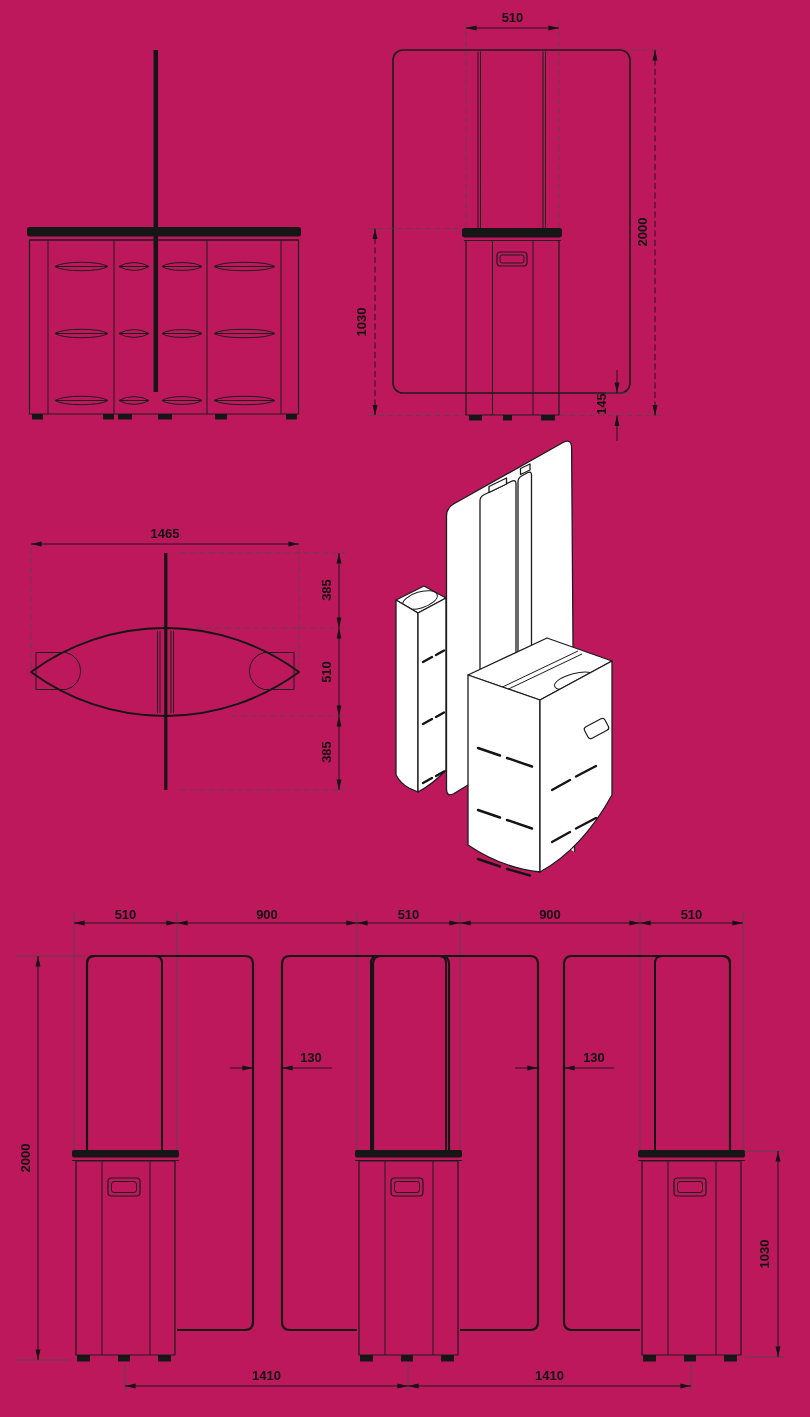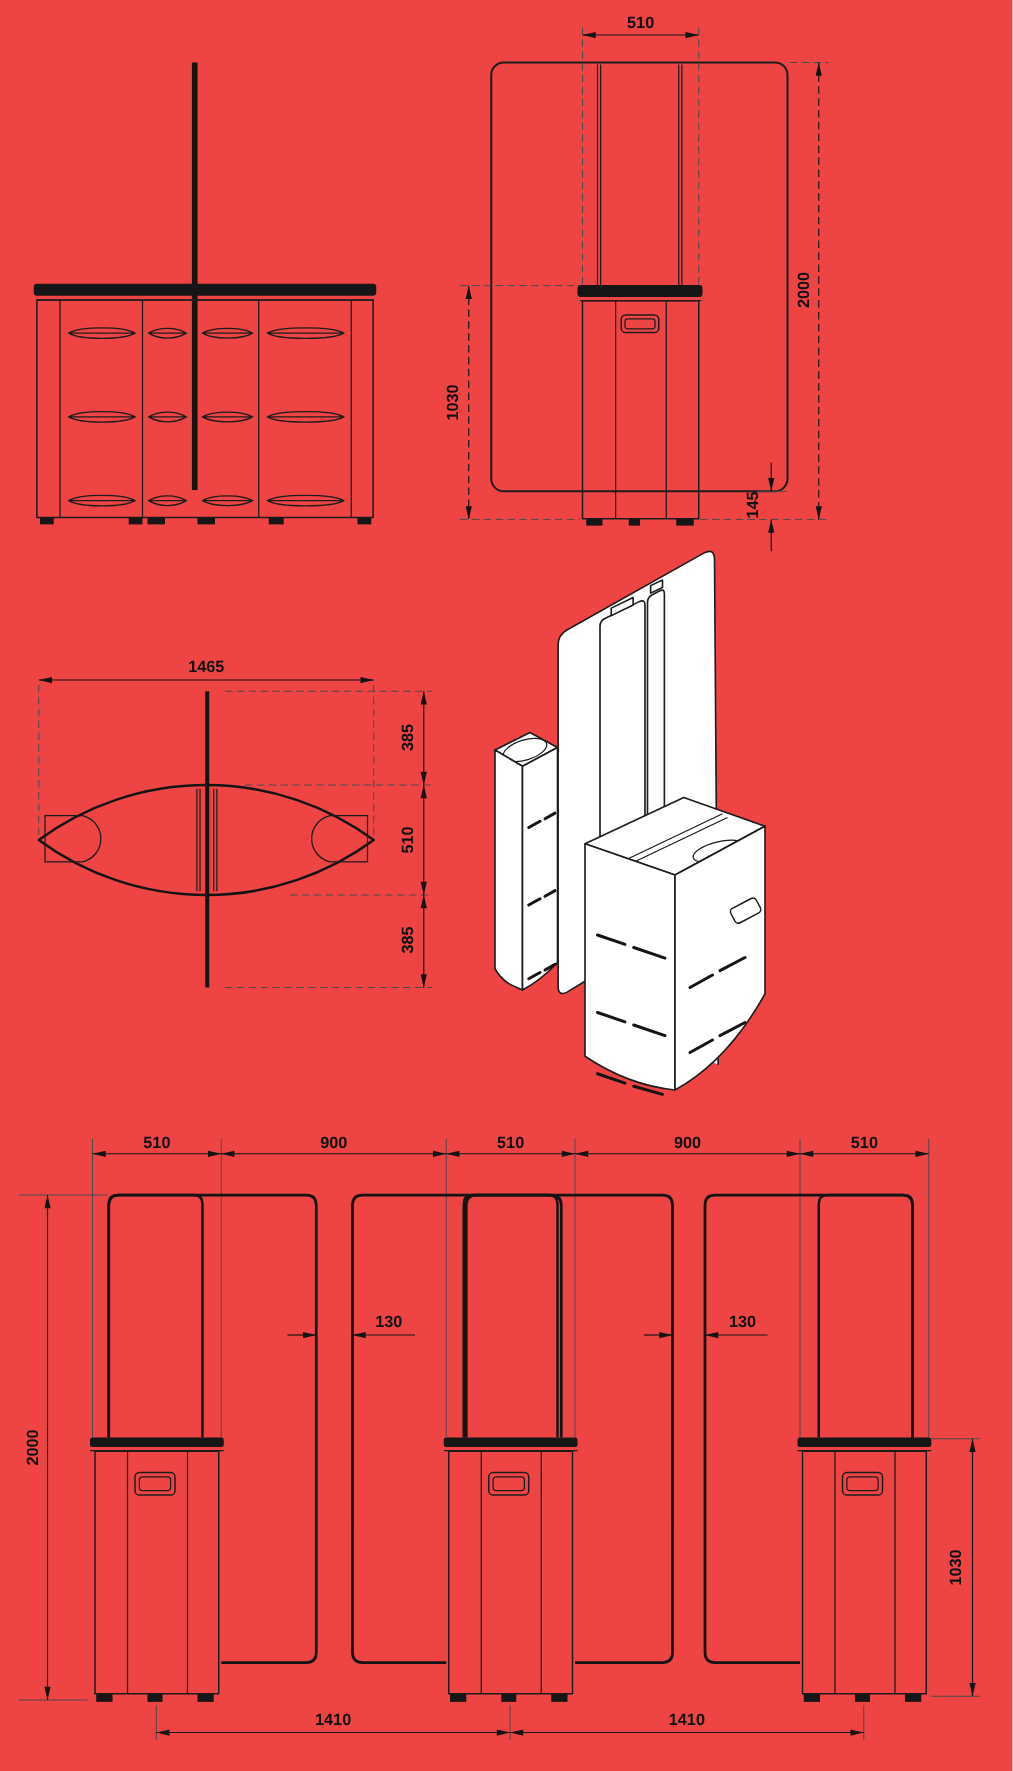--- a/index.html
+++ b/index.html
@@ -1,16 +1,16 @@
 <!DOCTYPE html>
 <html><head>
 <meta charset="utf-8">
 <style>
   html,body{margin:0;padding:0;background:#fff;}
-  .page{width:810px;height:1417px;background:#ef4444;position:relative;overflow:hidden;}
+  .page{width:810px;height:1417px;background:#be185d;position:relative;overflow:hidden;}
   svg{display:block;}
   .s10{stroke:#1c1c1c;stroke-width:1;fill:none}
   .s12{stroke:#1c1c1c;stroke-width:1.2;fill:none;stroke-linejoin:round}
   .s16{stroke:#1c1c1c;stroke-width:1.6;fill:none}
   .s20{stroke:#141414;stroke-width:2;fill:none;stroke-linejoin:round}
   .s22{stroke:#141414;stroke-width:2.2;fill:none;stroke-linejoin:round}
   .w{fill:#fff;stroke:#1c1c1c;stroke-width:1.3;stroke-linejoin:round}
   .blk{fill:#161616;stroke:none}
   .ext{stroke:#4a4a4a;stroke-width:0.8;fill:none}
   .dim{stroke:#161616;stroke-width:0.95;fill:none}

